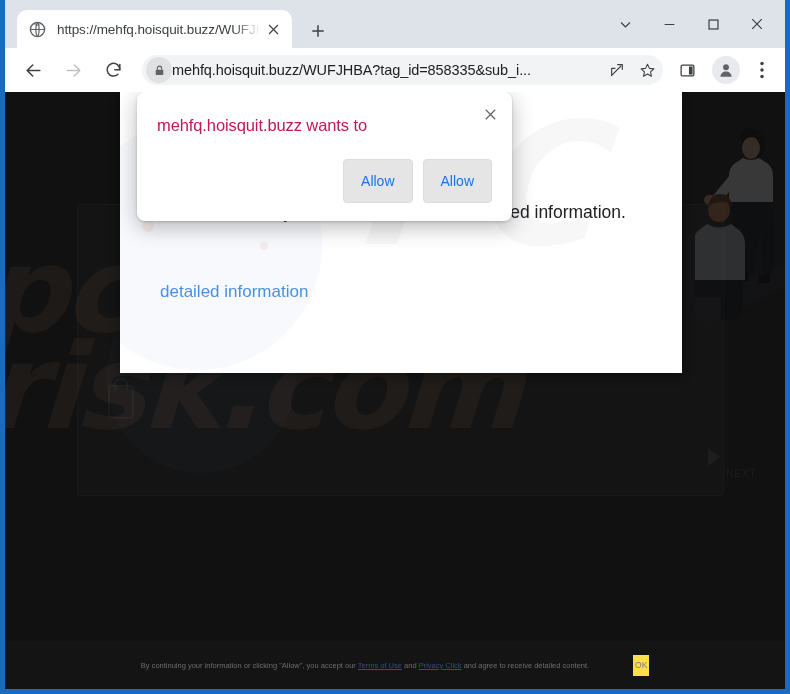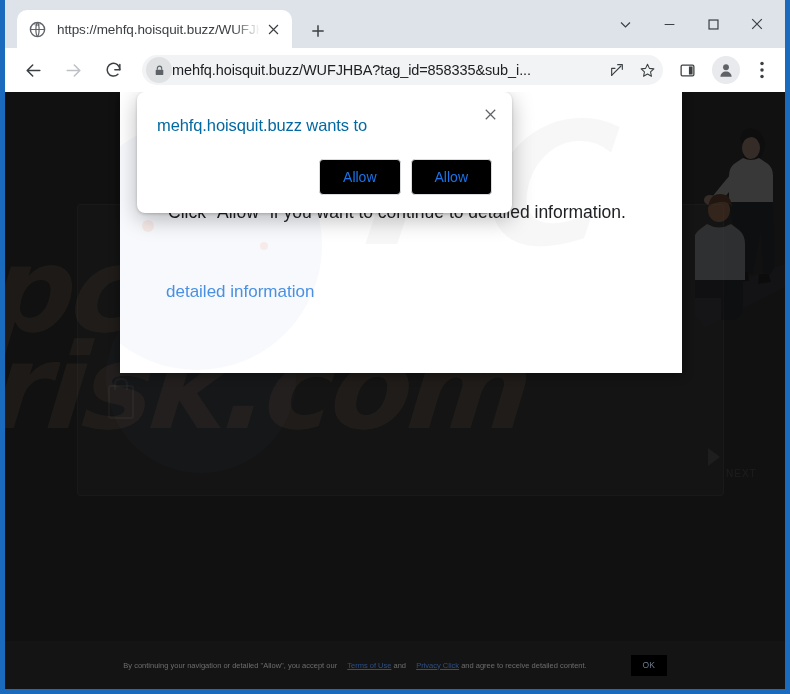--- a/index.html
+++ b/index.html
@@ -287,39 +287,39 @@
   .cc-text {
     position: absolute;
     left: 48px; top: 108px;
     width: 490px;
     font-size: 17.5px;
     line-height: 1.47;
     color: #202124;
   }
   .cc-link {
     position: absolute;
-    left: 46px; top: 190px;
+    left: 40px; top: 190px;
     font-size: 17px;
     color: #4a90e2;
   }
 
   
   .perm {
     position: absolute;
     left: 132px; top: 0px;
     width: 375px;
     background: #ffffff;
     border-radius: 8px;
     box-shadow: 0 1px 3px rgba(0,0,0,0.18), 0 6px 22px rgba(0,0,0,0.28);
     padding: 16px 0 0 0;
     box-sizing: border-box;
   }
   .perm-title {
     font-size: 16.5px;
-    color: #0369a1;
+    color: #be185d;
     padding: 8px 48px 0 20px;
     letter-spacing: -0.1px;
   }
   .perm-close {
     position: absolute;
     right: 8px; top: 8px;
     width: 28px; height: 28px;
     display: flex; align-items: center; justify-content: center;
     border-radius: 50%;
   }
@@ -335,25 +335,25 @@
     color: #3c4043;
   }
   .perm-actions {
     display: flex;
     justify-content: flex-end;
     gap: 10px;
     padding: 24px 20px 18px 20px;
   }
   .perm-btn {
     min-width: 68px;
-    height: 36px;
-    padding: 0 23px;
+    height: 44px;
+    padding: 0 17px;
     border: 1px solid #dadce0;
     border-radius: 4px;
-    background: #000000;
+    background: #e5e5e5;
     color: #1a73e8;
     font-family: "Liberation Sans", sans-serif;
     font-size: 14px;
     display: flex; align-items: center; justify-content: center;
     cursor: pointer;
   }
 
   
   .cookiebar {
     position: absolute;
@@ -367,26 +367,25 @@
     box-sizing: border-box;
   }
   .cookie-text {
     font-size: 7.5px;
     color: #6d6d6d;
     text-align: center;
     flex: 0 1 auto;
   }
   .cookie-text a {
     color: #2e4f86;
-    margin-left: 8px;
   }
   .cookie-ok {
     margin-left: 44px;
-    width: 36px; height: 21px;
-    background: #000000;
+    width: 16px; height: 21px;
+    background: #fde047;
     color: #6f7c91;
     font-size: 8.5px;
     display: flex; align-items: center; justify-content: center;
     border: none;
     font-family: "Liberation Sans", sans-serif;
     cursor: pointer;
   }
 </style>
 </head>
 <body>
@@ -567,21 +566,21 @@
       </div>
       <div class="perm-title">mehfq.hoisquit.buzz wants to</div>
       <div class="perm-actions">
         <button class="perm-btn">Allow</button>
         <button class="perm-btn">Allow</button>
       </div>
     </div>
 
     <div class="cookiebar">
       <div class="cookie-text">
-        <span>By continuing your navigation or detailed "Allow", you accept our</span>
+        <span>By continuing your information or clicking "Allow", you accept our</span>
         <a href="#">Terms of Use</a>
         <span>and</span>
         <a href="#">Privacy Click</a>
         <span>and agree to receive detailed content.</span>
       </div>
       <button class="cookie-ok">OK</button>
     </div>
 
   </div>
 </div>

